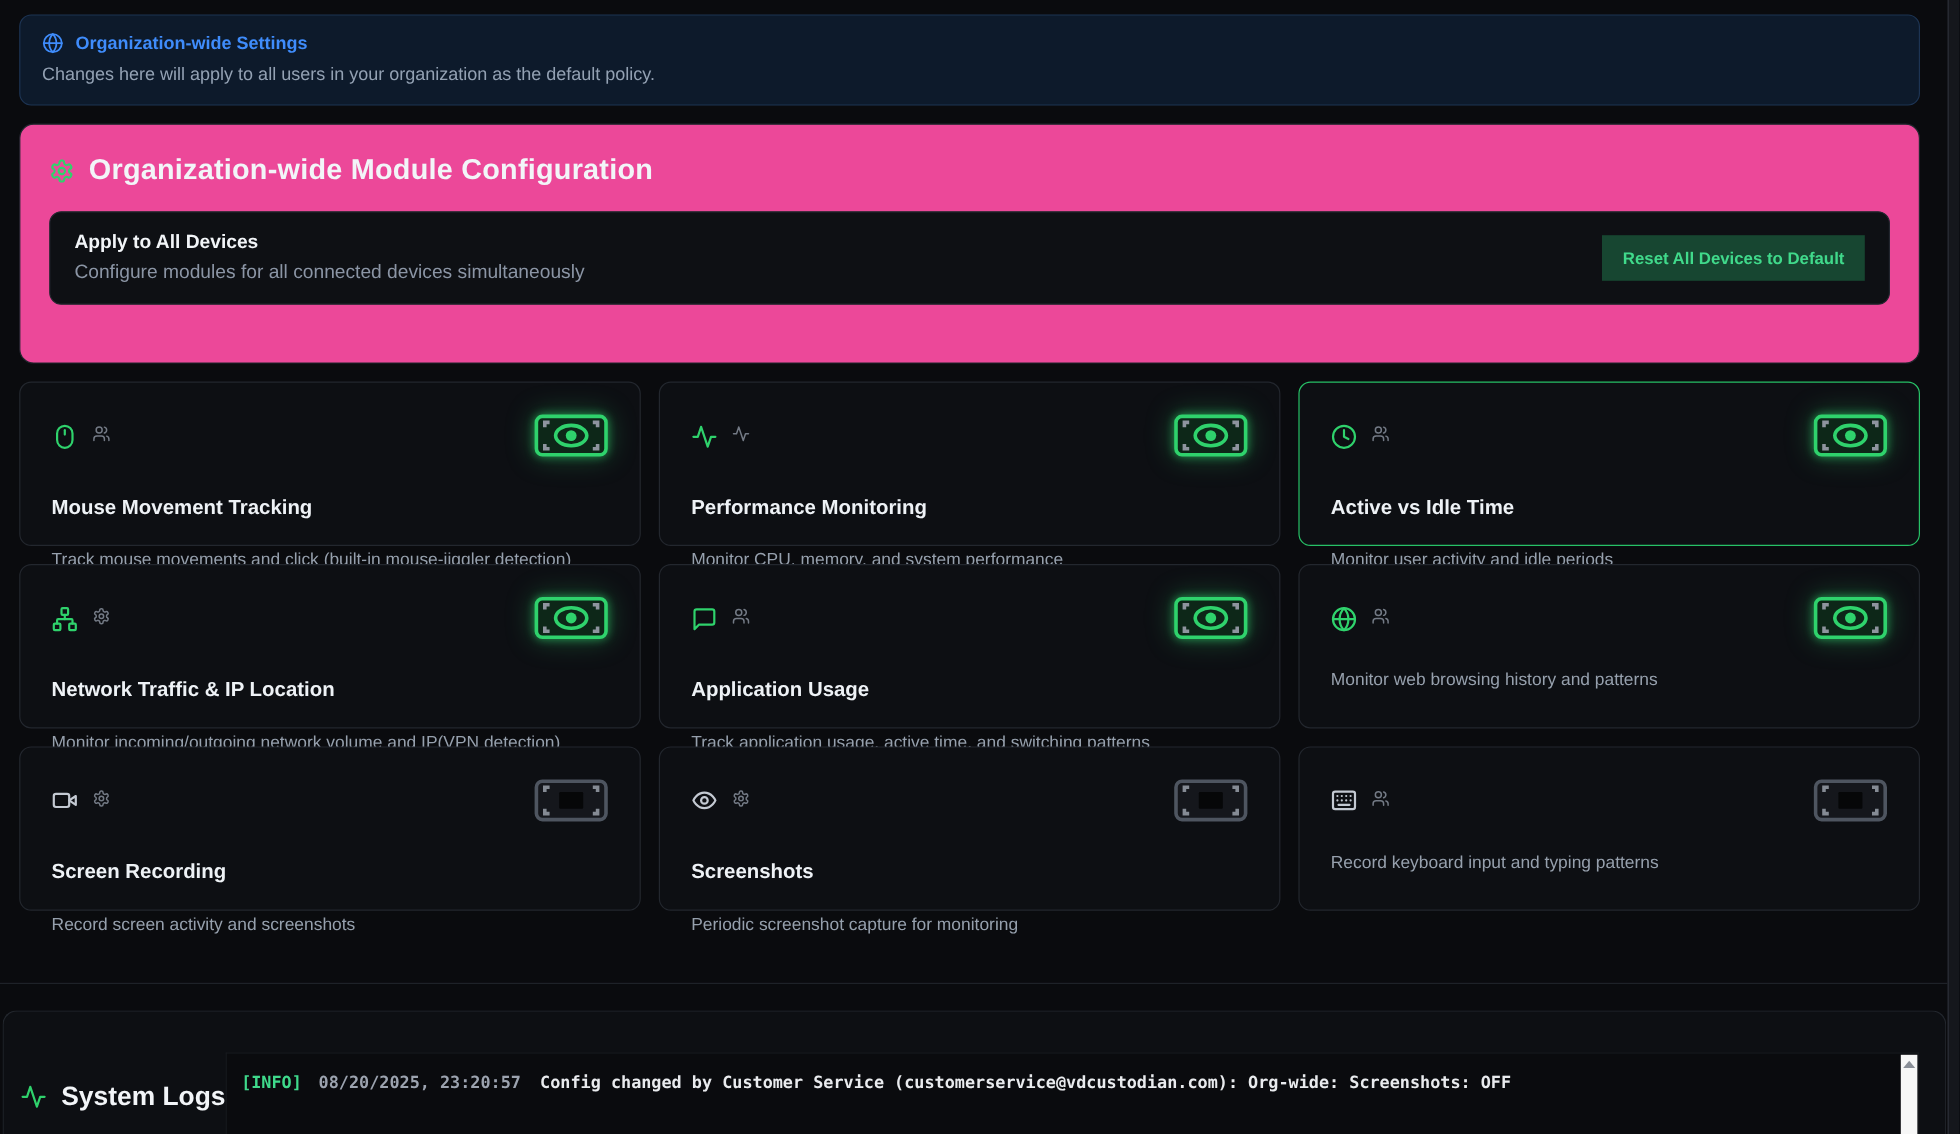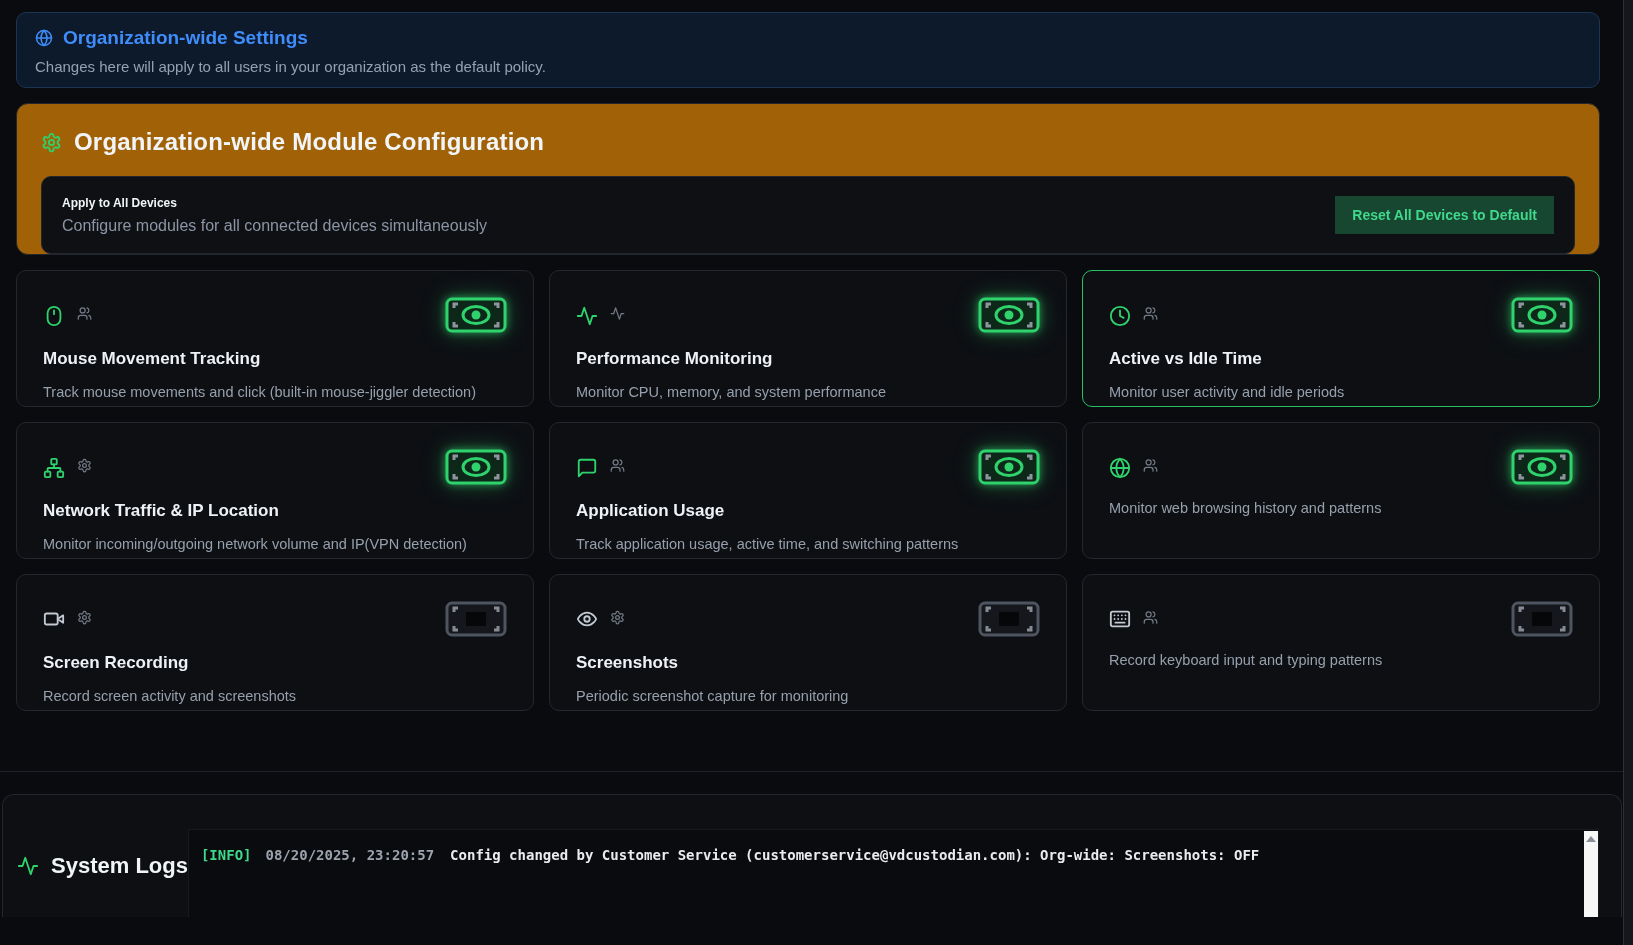--- a/index.html
+++ b/index.html
@@ -16,35 +16,35 @@
     background:#15171c; border-left:1px solid #2b2f37; z-index:50;
   }
   .content { padding:12px 23px 0 16px; }
 
   
   .banner {
     background:#0d1a2b; border:1px solid #1d3453; border-radius:10px;
     padding:14px 24px 16px 18px; height:76px;
   }
   .banner-title-row { display:flex; align-items:center; gap:10px; }
-  .banner-title { color:#3f8cfb; font-size:19px; font-weight:700; }
+  .banner-title { color:#3f8cfb; font-size:15px; font-weight:700; }
   .banner-desc { margin-top:9px; color:#93a1b3; font-size:15px; }
 
   
   .config-section {
     margin-top:15px; border:1px solid #22262e; border-radius:12px;
-    background:#a16207; padding:24px 24px 0 24px; height:152px;
+    background:#ec4899; padding:24px 24px 0 24px; height:200px;
   }
   .section-title-row { display:flex; align-items:center; gap:12px; }
   .section-title { color:#f2f5f8; font-size:24px; font-weight:700; letter-spacing:.2px; }
   .apply-panel {
     margin-top:20px; border:1px solid #22262e; border-radius:10px; background:#0e1014;
     padding:14px 20px; height:78px; display:flex; align-items:center; justify-content:space-between;
   }
-  .apply-title { color:#f2f5f8; font-size:12px; font-weight:700; }
+  .apply-title { color:#f2f5f8; font-size:16px; font-weight:700; }
   .apply-desc { margin-top:7px; color:#8b95a5; font-size:16px; }
   .reset-btn {
     background:#174631; color:#40d98b; border:none; border-radius:0;
     font-family:"Liberation Sans", sans-serif; font-size:14px; font-weight:700;
     padding:11px 17px; cursor:pointer;
   }
 
   
   .grid {
     margin-top:15px; display:grid; grid-template-columns:repeat(3,1fr);
@@ -58,22 +58,22 @@
   .card-top { display:flex; align-items:flex-start; justify-content:space-between; }
   .card-icons { display:flex; align-items:flex-start; gap:12px; padding-top:3px; }
   .icon { display:inline-block; }
   .icon svg { width:100%; height:100%; fill:none; stroke:currentColor; stroke-width:2; stroke-linecap:round; stroke-linejoin:round; display:block; }
   .icon.main { width:22px; height:24px; color:#2fd26c; }
   .card.off .icon.main { width:22px; height:22px; color:#c3c9d2; }
   .icon.sub { width:15px; height:15px; margin-top:2px; color:#737a85; }
   .toggle { background:transparent; border:none; width:62px; height:36px; padding:0; cursor:pointer; margin-top:-4px; }
   .toggle svg { width:62px; height:36px; display:block; }
   .toggle.on svg { filter:drop-shadow(0 0 4px rgba(47,210,108,.65)) drop-shadow(0 0 11px rgba(47,210,108,.3)); }
-  .card-title { margin-top:16px; color:#eef2f6; font-size:17px; font-weight:700; }
-  .card-desc { margin-top:15px; color:#96a0ad; font-size:14.5px; }
+  .card-title { margin-top:32px; color:#eef2f6; font-size:17px; font-weight:700; }
+  .card-desc { margin-top:26px; color:#96a0ad; font-size:14.5px; }
 
   
   .divider { border:0; border-top:1px solid #1e2228; margin:60px 0 0 0; }
   .logs-panel {
     margin:22px 1px 0 2px; height:100px; min-height:100px;
     border:1px solid #23272e; border-bottom:none; border-radius:12px 12px 0 0;
     background:#0d0f13; padding:20px 22px 0 14px;
     display:flex; flex-direction:row; height:123px;
   }
   .logs-title-row { display:flex; align-items:center; gap:12px; }

